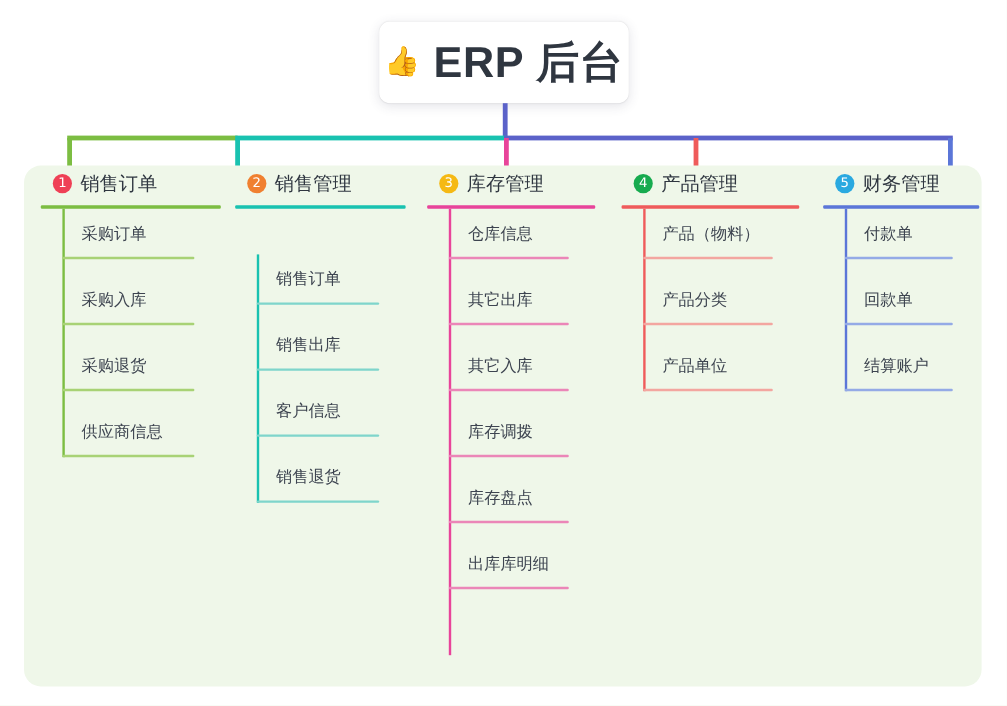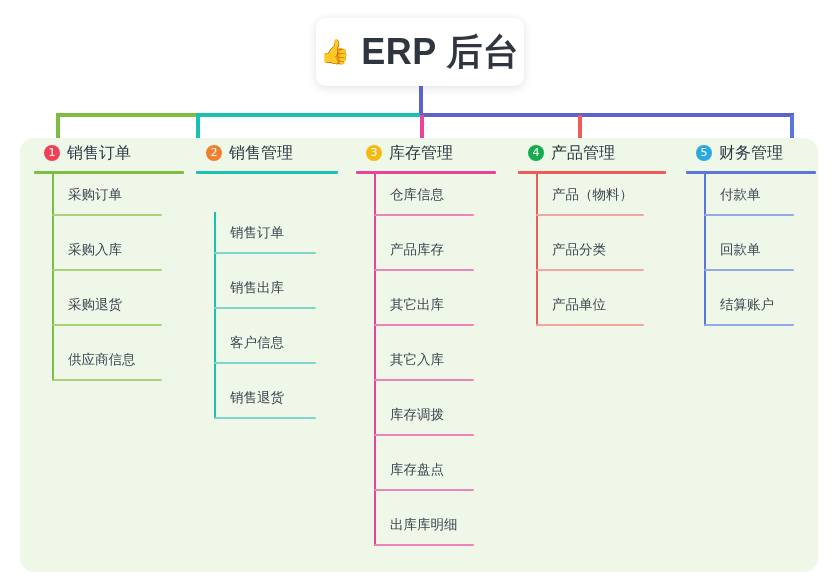--- a/index.html
+++ b/index.html
@@ -140,24 +140,20 @@
             <span class="col-title">库存管理</span>
           </div>
           <div class="head-rule" style="background: rgb(232, 68, 154); width: 140px;"></div>
           <div class="leaves" style="height: 385px;">
             <div class="spine" style="background: rgb(232, 68, 154); height: 372px;"></div>
             <div class="leaf">
               <span class="leaf-text">仓库信息</span>
               <div class="leaf-rule" style="background: rgb(235, 134, 184); width: 100px;"></div>
             </div>
             <div class="leaf">
-              <span class="leaf-text">产品库存</span>
-              <div class="leaf-rule" style="background: rgb(235, 134, 184); width: 100px;"></div>
-            </div>
-            <div class="leaf">
               <span class="leaf-text">其它出库</span>
               <div class="leaf-rule" style="background: rgb(235, 134, 184); width: 100px;"></div>
             </div>
             <div class="leaf">
               <span class="leaf-text">其它入库</span>
               <div class="leaf-rule" style="background: rgb(235, 134, 184); width: 100px;"></div>
             </div>
             <div class="leaf">
               <span class="leaf-text">库存调拨</span>
               <div class="leaf-rule" style="background: rgb(235, 134, 184); width: 100px;"></div>

